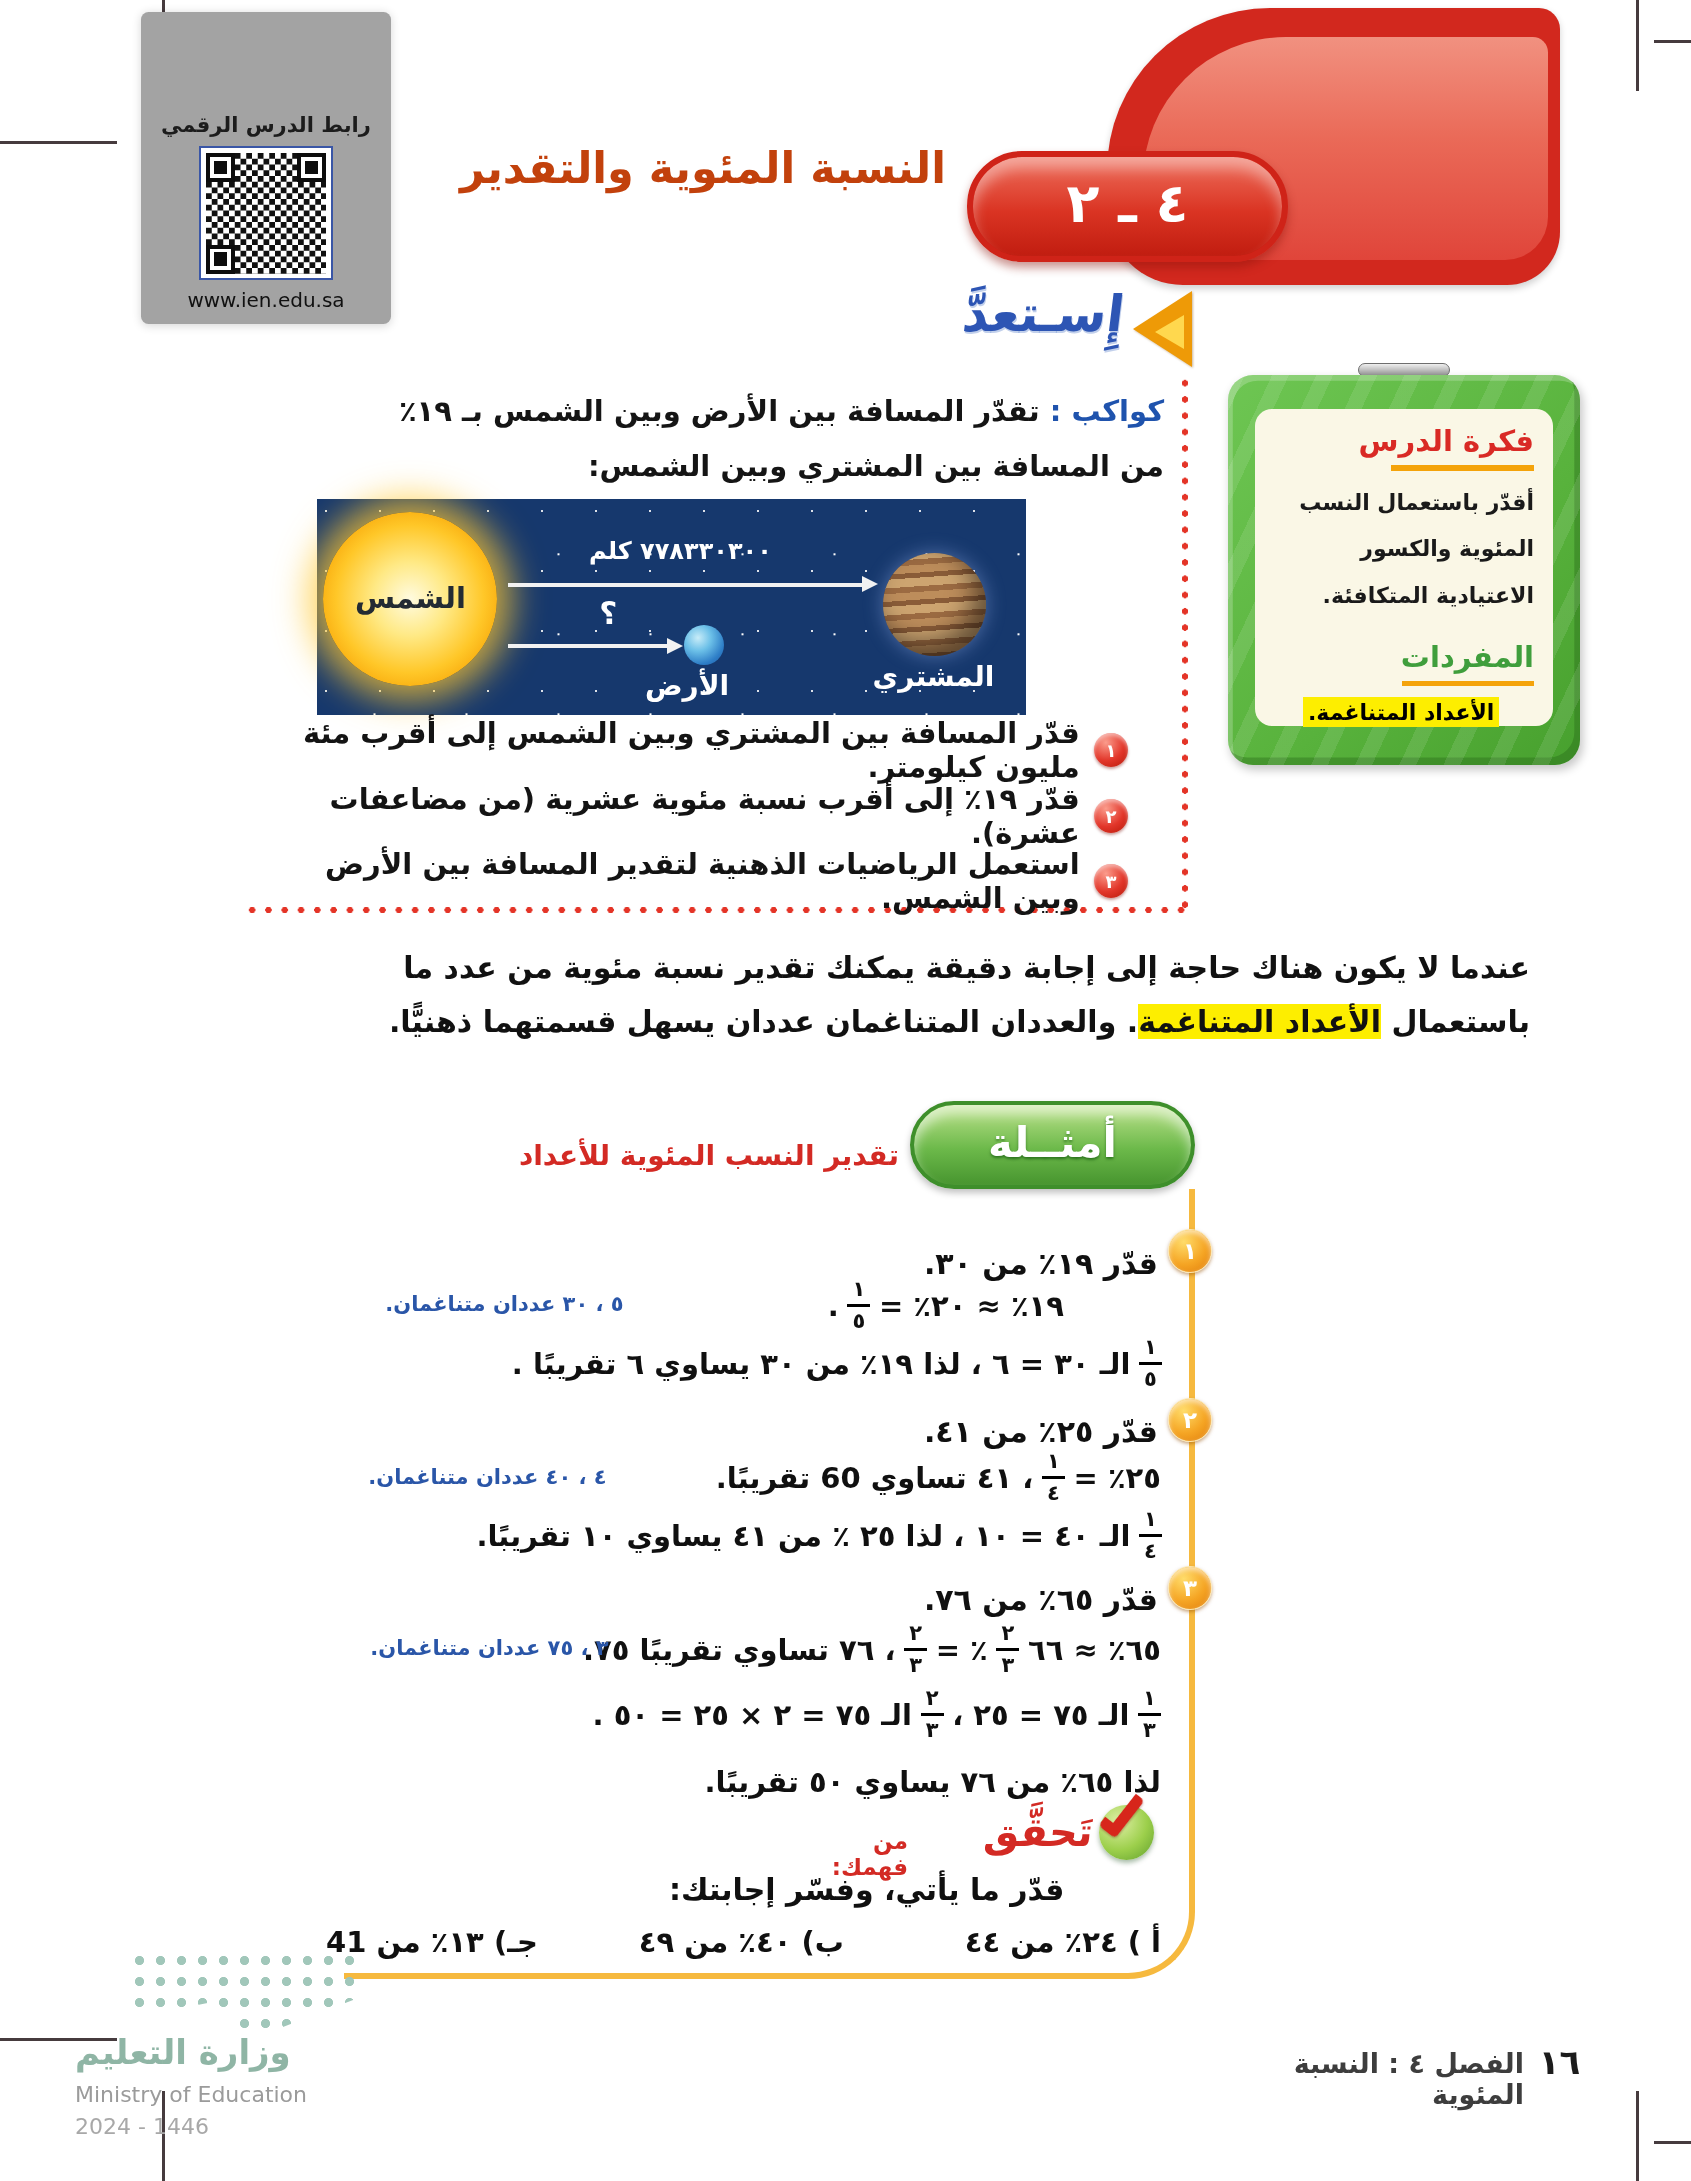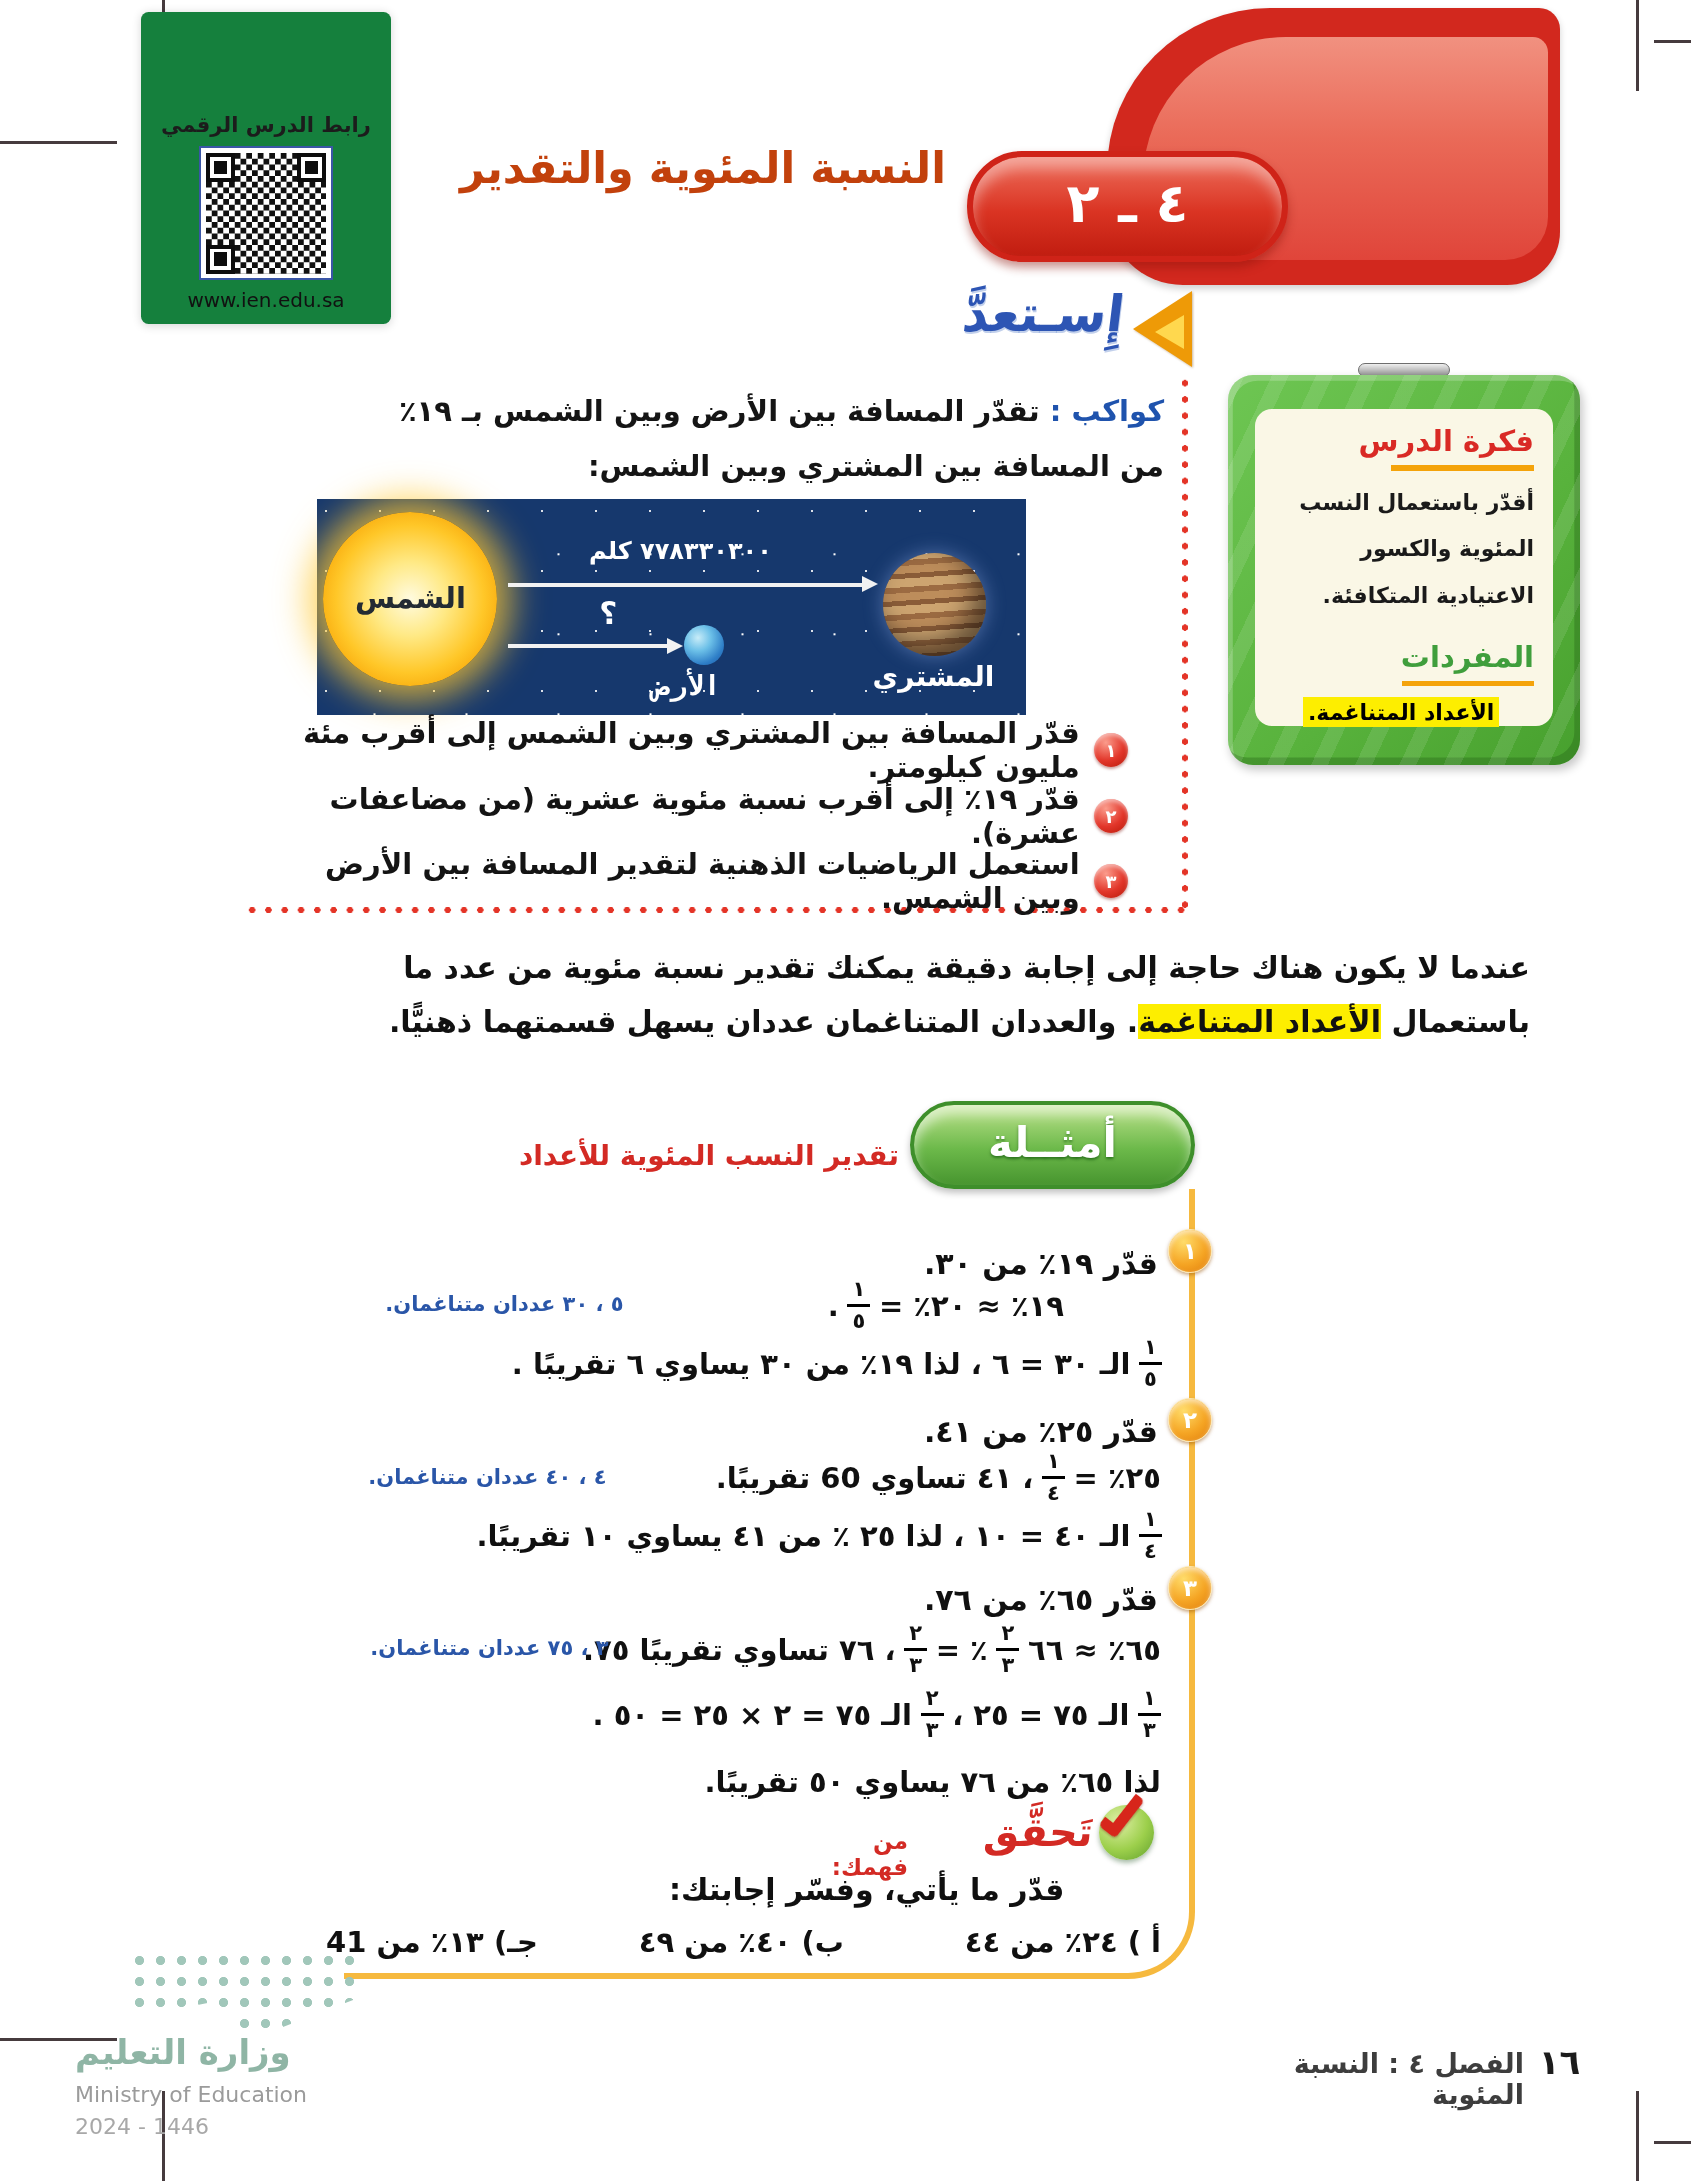--- a/index.html
+++ b/index.html
@@ -2,21 +2,21 @@
 <html lang="ar"><head>
 <meta charset="utf-8">
 <style>
   * { box-sizing: border-box; margin: 0; padding: 0; }
   body { background: #fff; font-family: "DejaVu Sans", sans-serif; }
   .page { position: relative; width: 1692px; height: 2181px; background: #fff; direction: rtl; overflow: hidden; font-family: "DejaVu Sans", sans-serif; }
   .abs { position: absolute; }
   .crop { background: #463b3e; }
 
   
-  .qr-card { left: 141px; top: 11.5px; width: 250px; height: 312px; background: #15803d; border-radius: 7.6px;
+  .qr-card { left: 141px; top: 11.5px; width: 250px; height: 312px; background: #a3a3a3; border-radius: 7.6px;
     box-shadow: 0 1.9px 9.6px rgba(0,0,0,.16); display: flex; flex-direction: column; justify-content: flex-end;
     align-items: center; padding-bottom: 11.5px; }
   .qr-title { font-size: 21px; font-weight: bold; color: #1c1c1c; margin-bottom: 9.6px; }
   .qr-box { width: 134px; height: 134px; border: 2.9px solid #3a56a6; background: #fff; padding: 4.8px; position: relative; }
   .qr-pattern { width: 100%; height: 100%; position: relative; background-color:#fff;
     background-image: repeating-conic-gradient(#111 0% 25%, #fff 25% 50%), repeating-conic-gradient(from 45deg, #111 0% 20%, rgba(255,255,255,0) 20% 55%);
     background-size: 11.5px 11.5px, 18px 18px; }
   .qr-f { position: absolute; width: 29px; height: 29px; border: 4.8px solid #0d0d0d; background: #fff; }
   .qr-f::after { content: ""; position: absolute; inset: 3.8px; background: #0d0d0d; }
   .qr-url { font-size: 20px; color: #111; margin-top: 7.6px; direction: ltr; }
@@ -57,21 +57,21 @@
   .sun { left: 5.7px; top: 13.4px; width: 174px; height: 174px; border-radius: 50%;
     background: radial-gradient(circle at 50% 50%, #fffbe0 0%, #ffe985 30%, #ffc728 60%, #f59d00 85%, #e98c00 100%);
     box-shadow: 0 0 34px 15.3px rgba(255,200,50,.75); }
   .sun-label { left: 19px; top: 82px; width: 149px; text-align: center; color: #232b33; font-size: 29px; font-weight: bold; }
   .arrow-line { background: #f2f2f2; height: 3.8px; }
   .arrow-head { width: 0; height: 0; border-top: 8.6px solid transparent; border-bottom: 8.6px solid transparent; border-left: 16.3px solid #f2f2f2; }
   .dist-label { left: 201px; top: 38px; width: 325px; text-align: center; color: #fff; font-size: 24px; font-weight: bold; }
   .q-mark { left: 275px; top: 96px; width: 32.5px; color: #fff; font-size: 31px; font-weight: bold; text-align: center; }
   .earth { left: 367px; top: 126px; width: 40px; height: 40px; border-radius: 50%;
     background: radial-gradient(circle at 35% 32%, #c8ecf8 0%, #6cc0e8 35%, #2e7ec7 70%, #1d5aa0 100%); }
-  .earth-label { left: 308px; top: 170px; width: 124px; text-align: center; color: #fff; font-size: 28px; font-weight: bold; font-family: Liberation Mono, monospace; }
+  .earth-label { left: 308px; top: 170px; width: 124px; text-align: center; color: #fff; font-size: 28px; font-weight: bold; }
   .jupiter { left: 566px; top: 54px; width: 103px; height: 103px; border-radius: 50%;
     background: repeating-linear-gradient(176deg, #cda470 0 8.6px, #9c6b42 8.6px 14.3px, #bd8d5b 14.3px 22px, #8a5c38 22px 27px);
     box-shadow: inset -11.5px -13.4px 25px rgba(0,0,0,.5), 0 0 19px rgba(170,195,255,.4); }
   .jupiter-label { left: 541px; top: 161px; width: 151px; text-align: center; color: #fff; font-size: 28px; font-weight: bold; }
 
   
   .gr-item { left: 279px; width: 849px; height: 50px; display: flex; align-items: center; gap: 14.3px; }
   .gr-badge { flex: 0 0 34px; width: 34px; height: 34px; border-radius: 50%; color: #fff; font-size: 18px; font-weight: bold;
     display: flex; align-items: center; justify-content: center;
     background: radial-gradient(circle at 35% 28%, #fb9c8c 0%, #e2362a 55%, #b41505 100%);

